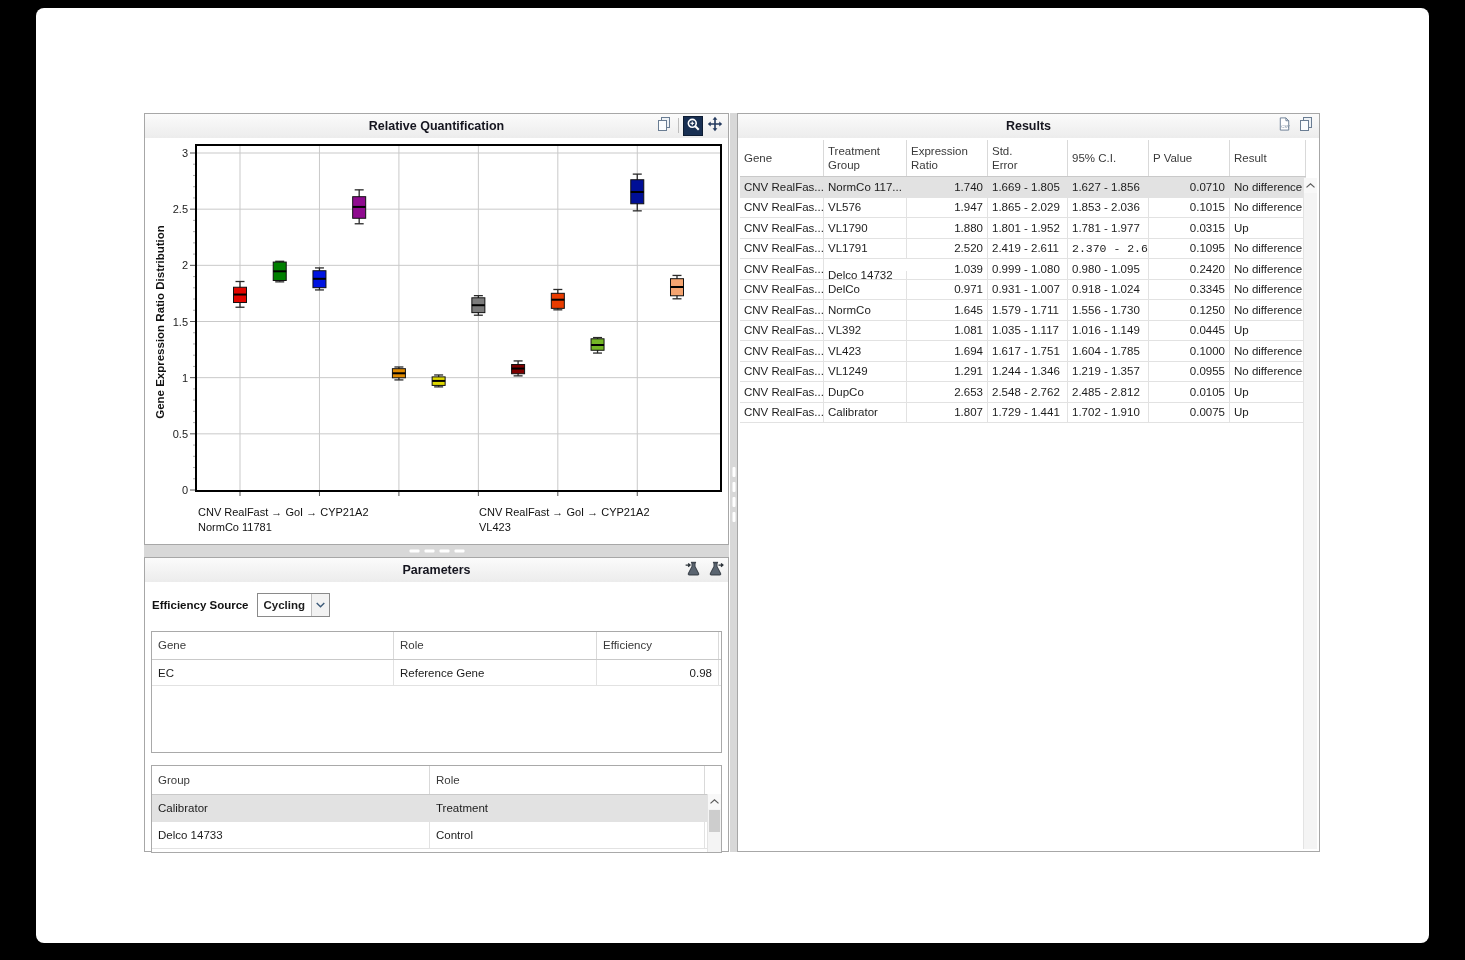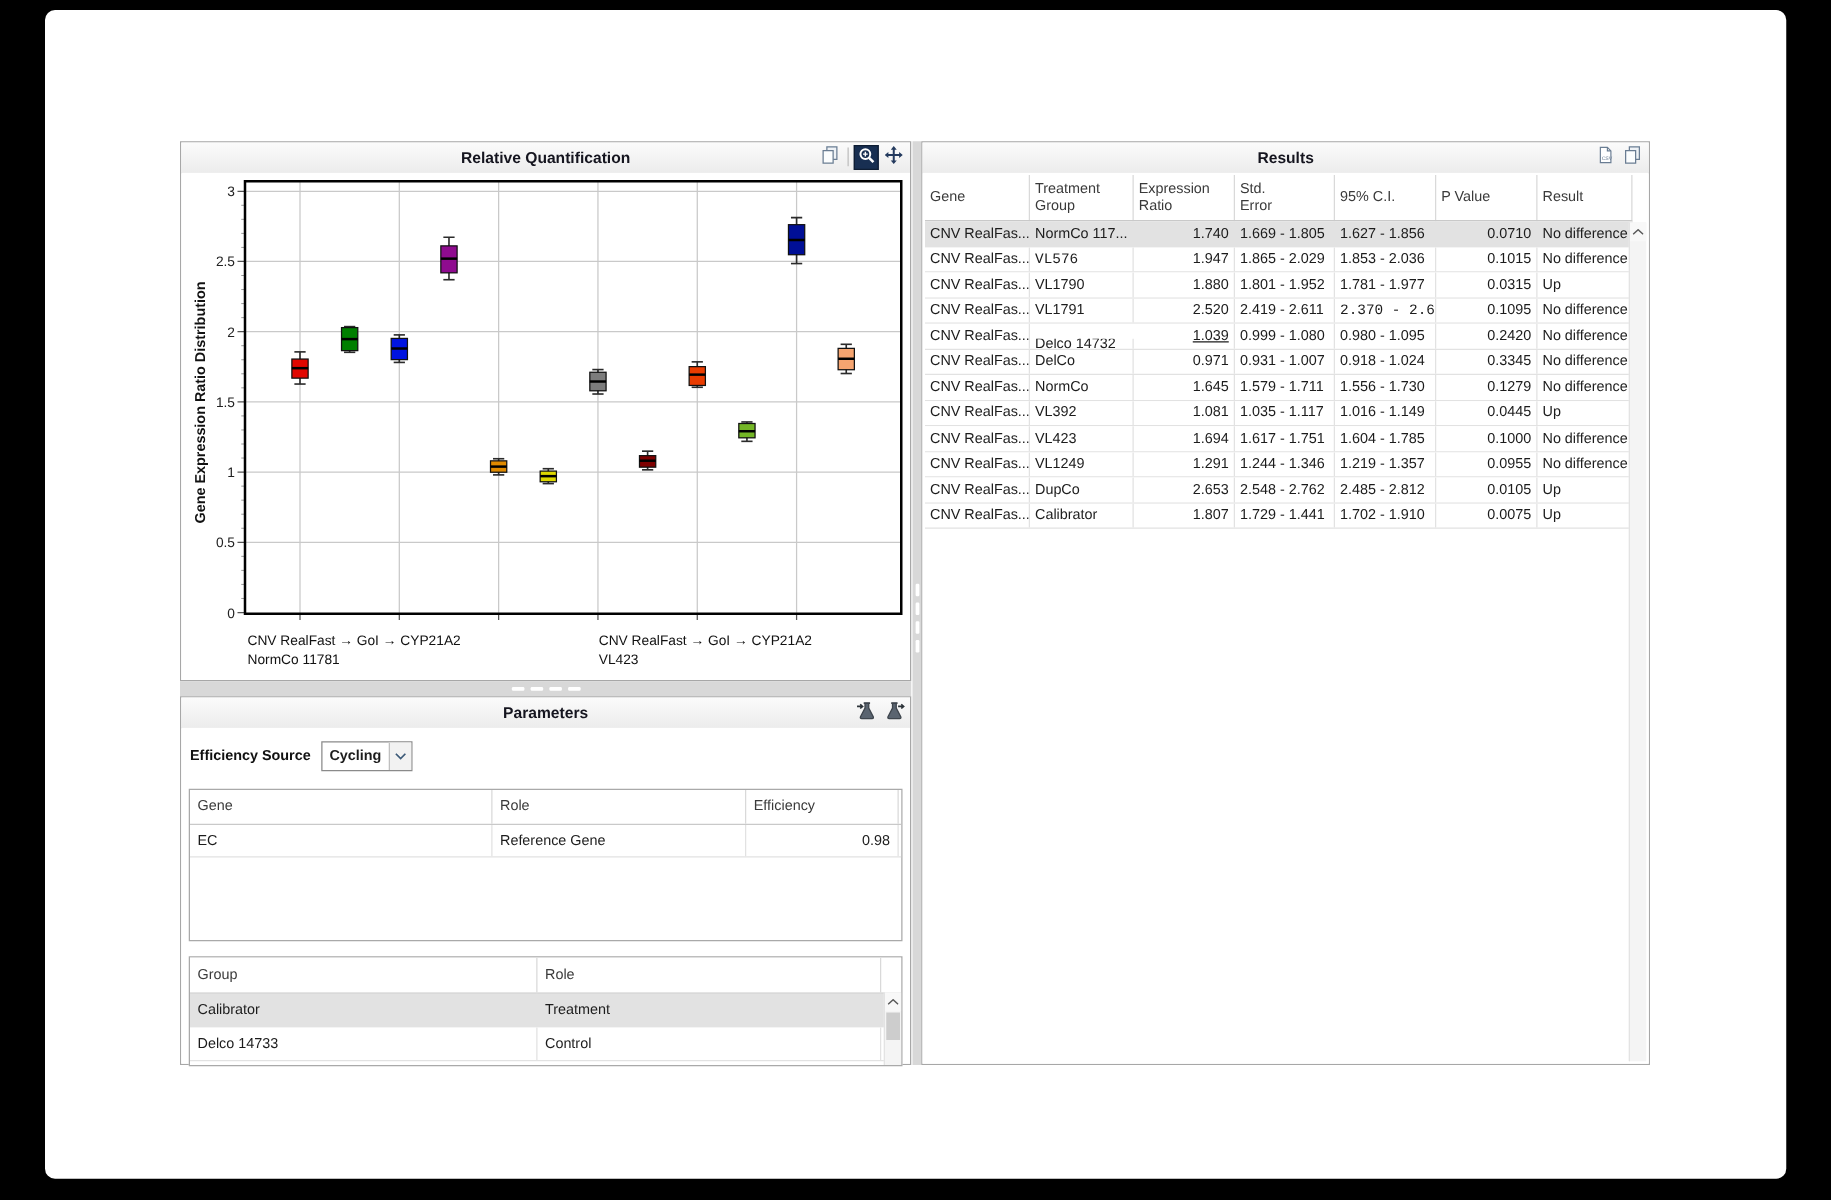--- a/index.html
+++ b/index.html
@@ -343,21 +343,21 @@
             <div class="cell" style="width: 84px;">CNV  RealFas...</div>
             <div class="cell" style="width: 83px;">NormCo 117...</div>
             <div class="cell right" style="width: 81px;">1.740</div>
             <div class="cell" style="width: 80px;">1.669 - 1.805</div>
             <div class="cell" style="width: 81px;">1.627 - 1.856</div>
             <div class="cell right" style="width: 81px;">0.0710</div>
             <div class="cell" style="width: 76px;">No difference</div>
           </div>
           <div class="trow" style="height: 19.5px;">
             <div class="cell" style="width: 84px;">CNV  RealFas...</div>
-            <div class="cell" style="width: 83px; font-family: Liberation Mono, monospace;">VL576</div>
+            <div class="cell" style="width: 83px;">VL576</div>
             <div class="cell right" style="width: 81px;">1.947</div>
             <div class="cell" style="width: 80px;">1.865 - 2.029</div>
             <div class="cell" style="width: 81px;">1.853 - 2.036</div>
             <div class="cell right" style="width: 81px;">0.1015</div>
             <div class="cell" style="width: 76px;">No difference</div>
           </div>
           <div class="trow" style="height: 19.5px;">
             <div class="cell" style="width: 84px;">CNV  RealFas...</div>
             <div class="cell" style="width: 83px;">VL1790</div>
             <div class="cell right" style="width: 81px;">1.880</div>
@@ -371,42 +371,42 @@
             <div class="cell" style="width: 83px;">VL1791</div>
             <div class="cell right" style="width: 81px;">2.520</div>
             <div class="cell" style="width: 80px;">2.419 - 2.611</div>
             <div class="cell" style="width: 81px; font-family: Liberation Mono, monospace;">2.370 - 2.672</div>
             <div class="cell right" style="width: 81px;">0.1095</div>
             <div class="cell" style="width: 76px;">No difference</div>
           </div>
           <div class="trow" style="height: 19.5px;">
             <div class="cell" style="width: 84px;">CNV  RealFas...</div>
             <div class="cell" style="width: 83px; margin-top: 12px;">Delco 14732</div>
-            <div class="cell right" style="width: 81px; text-decoration: underline;">1.039</div>
+            <div class="cell right" style="width: 81px;">1.039</div>
             <div class="cell" style="width: 80px;">0.999 - 1.080</div>
             <div class="cell" style="width: 81px;">0.980 - 1.095</div>
             <div class="cell right" style="width: 81px;">0.2420</div>
             <div class="cell" style="width: 76px;">No difference</div>
           </div>
           <div class="trow" style="height: 19.5px;">
             <div class="cell" style="width: 84px;">CNV  RealFas...</div>
             <div class="cell" style="width: 83px;">DelCo</div>
             <div class="cell right" style="width: 81px;">0.971</div>
             <div class="cell" style="width: 80px;">0.931 - 1.007</div>
             <div class="cell" style="width: 81px;">0.918 - 1.024</div>
             <div class="cell right" style="width: 81px;">0.3345</div>
             <div class="cell" style="width: 76px;">No difference</div>
           </div>
           <div class="trow" style="height: 19.5px;">
             <div class="cell" style="width: 84px;">CNV  RealFas...</div>
             <div class="cell" style="width: 83px;">NormCo</div>
             <div class="cell right" style="width: 81px;">1.645</div>
             <div class="cell" style="width: 80px;">1.579 - 1.711</div>
             <div class="cell" style="width: 81px;">1.556 - 1.730</div>
-            <div class="cell right" style="width: 81px;">0.1279</div>
+            <div class="cell right" style="width: 81px;">0.1250</div>
             <div class="cell" style="width: 76px;">No difference</div>
           </div>
           <div class="trow" style="height: 19.5px;">
             <div class="cell" style="width: 84px;">CNV  RealFas...</div>
             <div class="cell" style="width: 83px;">VL392</div>
             <div class="cell right" style="width: 81px;">1.081</div>
             <div class="cell" style="width: 80px;">1.035 - 1.117</div>
             <div class="cell" style="width: 81px;">1.016 - 1.149</div>
             <div class="cell right" style="width: 81px;">0.0445</div>
             <div class="cell" style="width: 76px;">Up</div>

